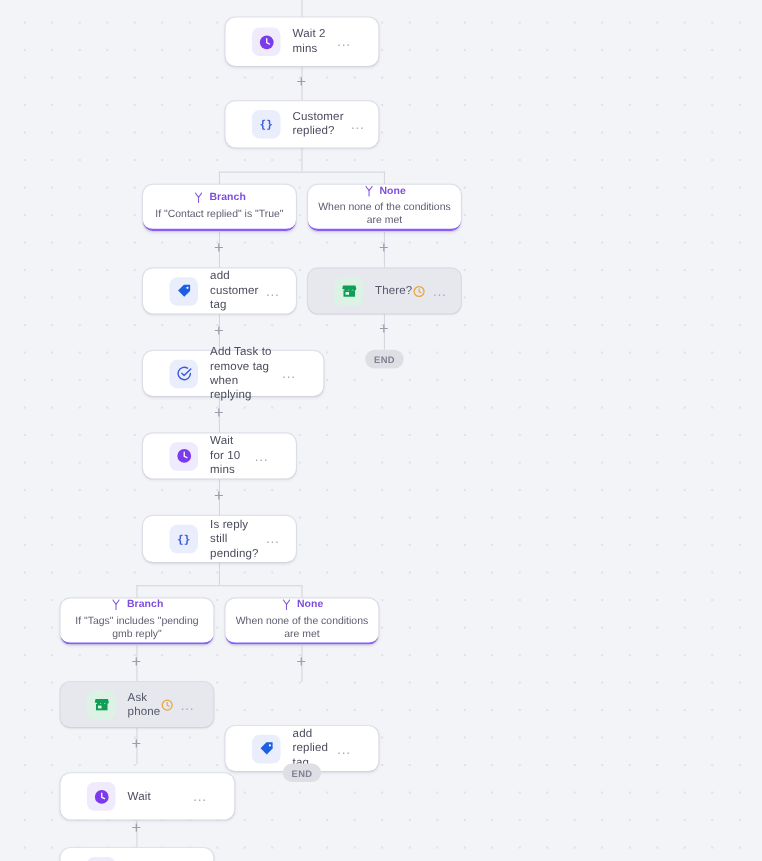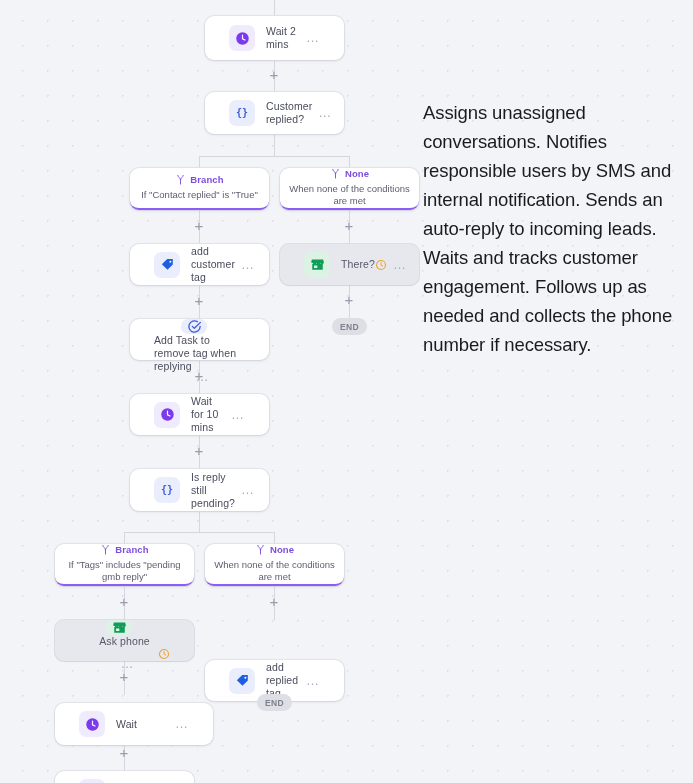--- a/index.html
+++ b/index.html
@@ -283,21 +283,21 @@
       <svg width="12" height="12" viewBox="0 0 24 24">
         <circle cx="12" cy="12" r="9" fill="none" stroke="#e8a33d" stroke-width="2.2"></circle>
         <path d="M12 7v5.3l3.4 1.8" stroke="#e8a33d" stroke-width="2" fill="none" stroke-linecap="round"></path>
       </svg>
     </span>
     <span class="dots">…</span>
   </div>
 
   <div class="end-badge" style="left:332px; top:318px;">END</div>
 
-  <div class="node" style="left:130px; top:319px; width:139px; height:41px;flex-direction:column;">
+  <div class="node" style="left:130px; top:319px; width:164px; height:41px;">
     <span class="icon-box blue">
       <svg width="15" height="15" viewBox="0 0 24 24">
         <path d="M21 12a9 9 0 1 1-4.2-7.6" stroke="#3b5bdb" stroke-width="2.1" fill="none" stroke-linecap="round"></path>
         <path d="M8.5 11.8l3.2 3.1L21.5 5.4" stroke="#3b5bdb" stroke-width="2.1" fill="none" stroke-linecap="round" stroke-linejoin="round"></path>
       </svg>
     </span>
     <span class="node-label">Add Task to remove tag when replying</span>
     <span class="dots">…</span>
   </div>
 
@@ -335,21 +335,21 @@
   <div class="branch" style="left:205px; top:544px; width:139px; height:42px;">
     <div class="branch-head">
       <svg width="11" height="11" viewBox="0 0 24 24">
         <path d="M12 22 V13 M12 13 C12 8 7 8 6 3 M12 13 C12 8 17 8 18 3" stroke="#7c4ddd" stroke-width="2" fill="none" stroke-linecap="round"></path>
       </svg>
       <span class="branch-title">None</span>
     </div>
     <div class="branch-sub">When none of the conditions are met</div>
   </div>
 
-  <div class="node dim" style="left:55px; top:620px; width:139px; height:41px;flex-direction:column;">
+  <div class="node dim" style="left:55px; top:620px; width:139px; height:41px;">
     <span class="icon-box grey-green">
       <svg width="15" height="15" viewBox="0 0 24 24">
         <path d="M3 4h18l1.2 4.3a3 3 0 0 1-5.8 1.2 3 3 0 0 1-5.9 0 3 3 0 0 1-5.9 0A3 3 0 0 1 1.8 8.3Z" fill="#0f9d58"></path>
         <rect x="3.6" y="11" width="16.8" height="9.4" fill="#0f9d58"></rect>
         <rect x="6.5" y="13.6" width="5.2" height="4" fill="#e4f7ec"></rect>
       </svg>
     </span>
     <span class="node-label">Ask phone</span>
     <span class="amber-clock">
       <svg width="12" height="12" viewBox="0 0 24 24">
@@ -381,15 +381,14 @@
       </svg>
     </span>
     <span class="node-label">Wait</span>
     <span class="dots">…</span>
   </div>
 
   <div class="node" style="left:55px; top:771px; width:139px; height:41px;">
     <span class="icon-box lav"></span>
   </div>
 
-  <div id="annotation">Assigns unassigned conversations. Notifies responsible users by SMS and internal notification. Sends an auto-reply to incoming leads. Waits and tracks customer engagement. Follows up as needed and collects the phone number if necessary.</div>
 
 </div>
 
 </body></html>

